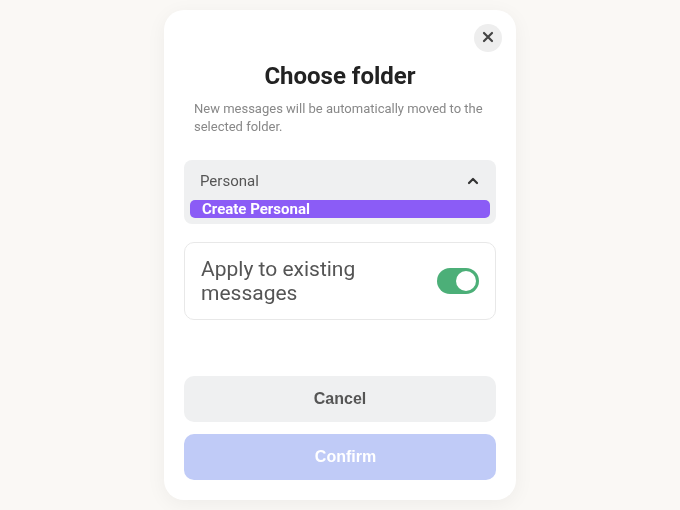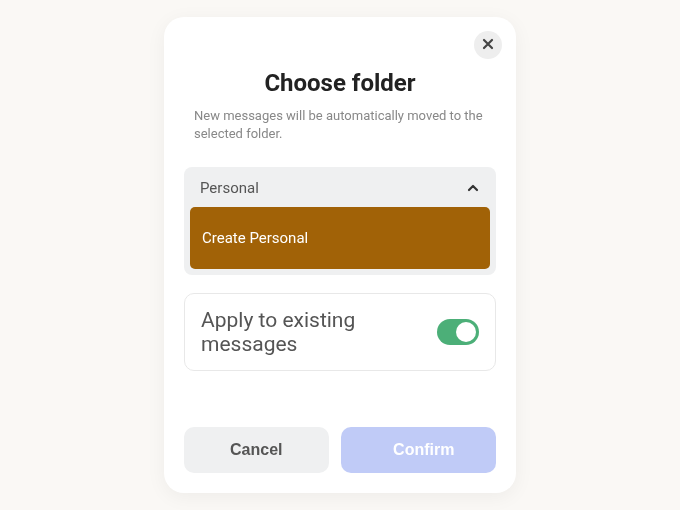--- a/index.html
+++ b/index.html
@@ -73,26 +73,26 @@
     .select-value {
       font-size: 15px;
       color: #555;
     }
     .select-chevron {
       color: #333;
       display: flex;
       align-items: center;
     }
     .select-option {
-      background: #a16207;
+      background: #8b5cf6;
       color: #fff;
-      padding: 22px 12px;
+      padding: 0 12px;
       border-radius: 5px;
       font-size: 15px;
-      font-weight: 400;
+      font-weight: 700;
       cursor: pointer;
     }
     .toggle-row {
       border: 1px solid #e8e8e8;
       border-radius: 10px;
       padding: 14px 16px;
       display: flex;
       align-items: center;
       justify-content: space-between;
       margin-bottom: 56px;
@@ -114,20 +114,21 @@
       right: 3px;
       top: 3px;
       width: 20px;
       height: 20px;
       border-radius: 50%;
       background: #fff;
     }
     .button-row {
       display: flex;
       gap: 12px;
+      flex-direction: column;
     }
     .btn {
       flex: 1;
       padding: 14px 0;
       border-radius: 10px;
       font-size: 16px;
       font-weight: 600;
       text-align: center;
       cursor: pointer;
       border: none;

